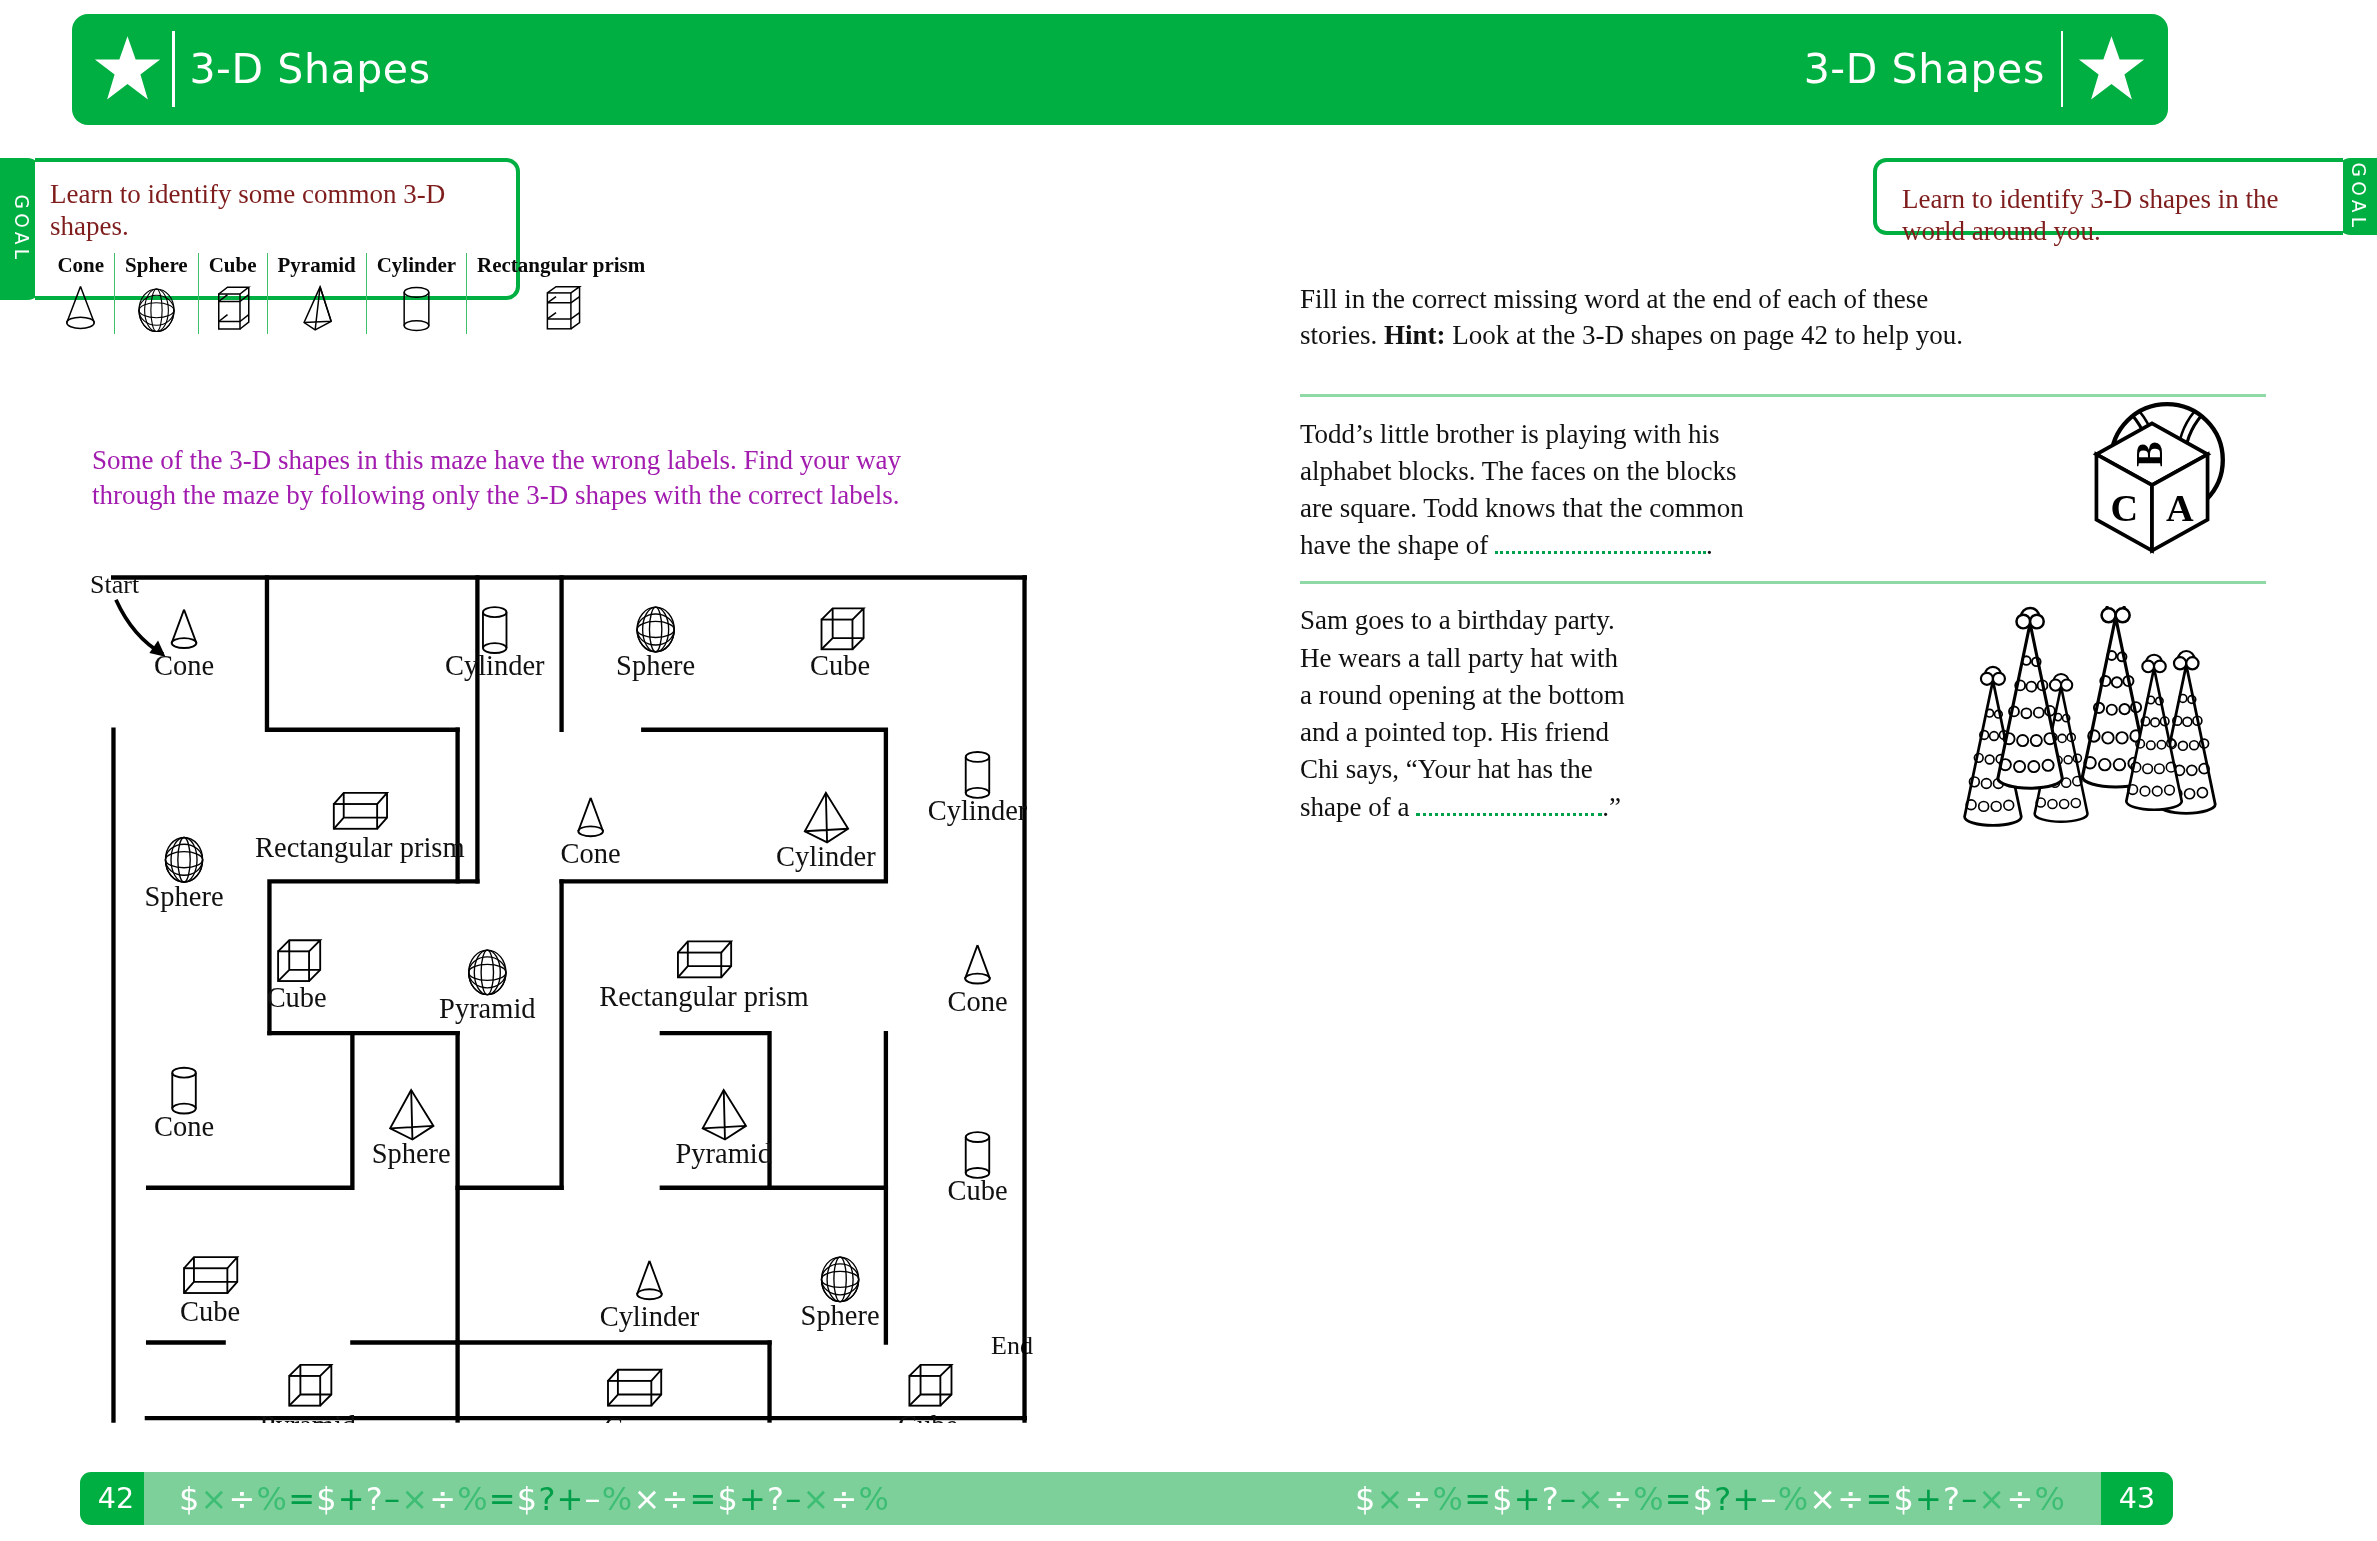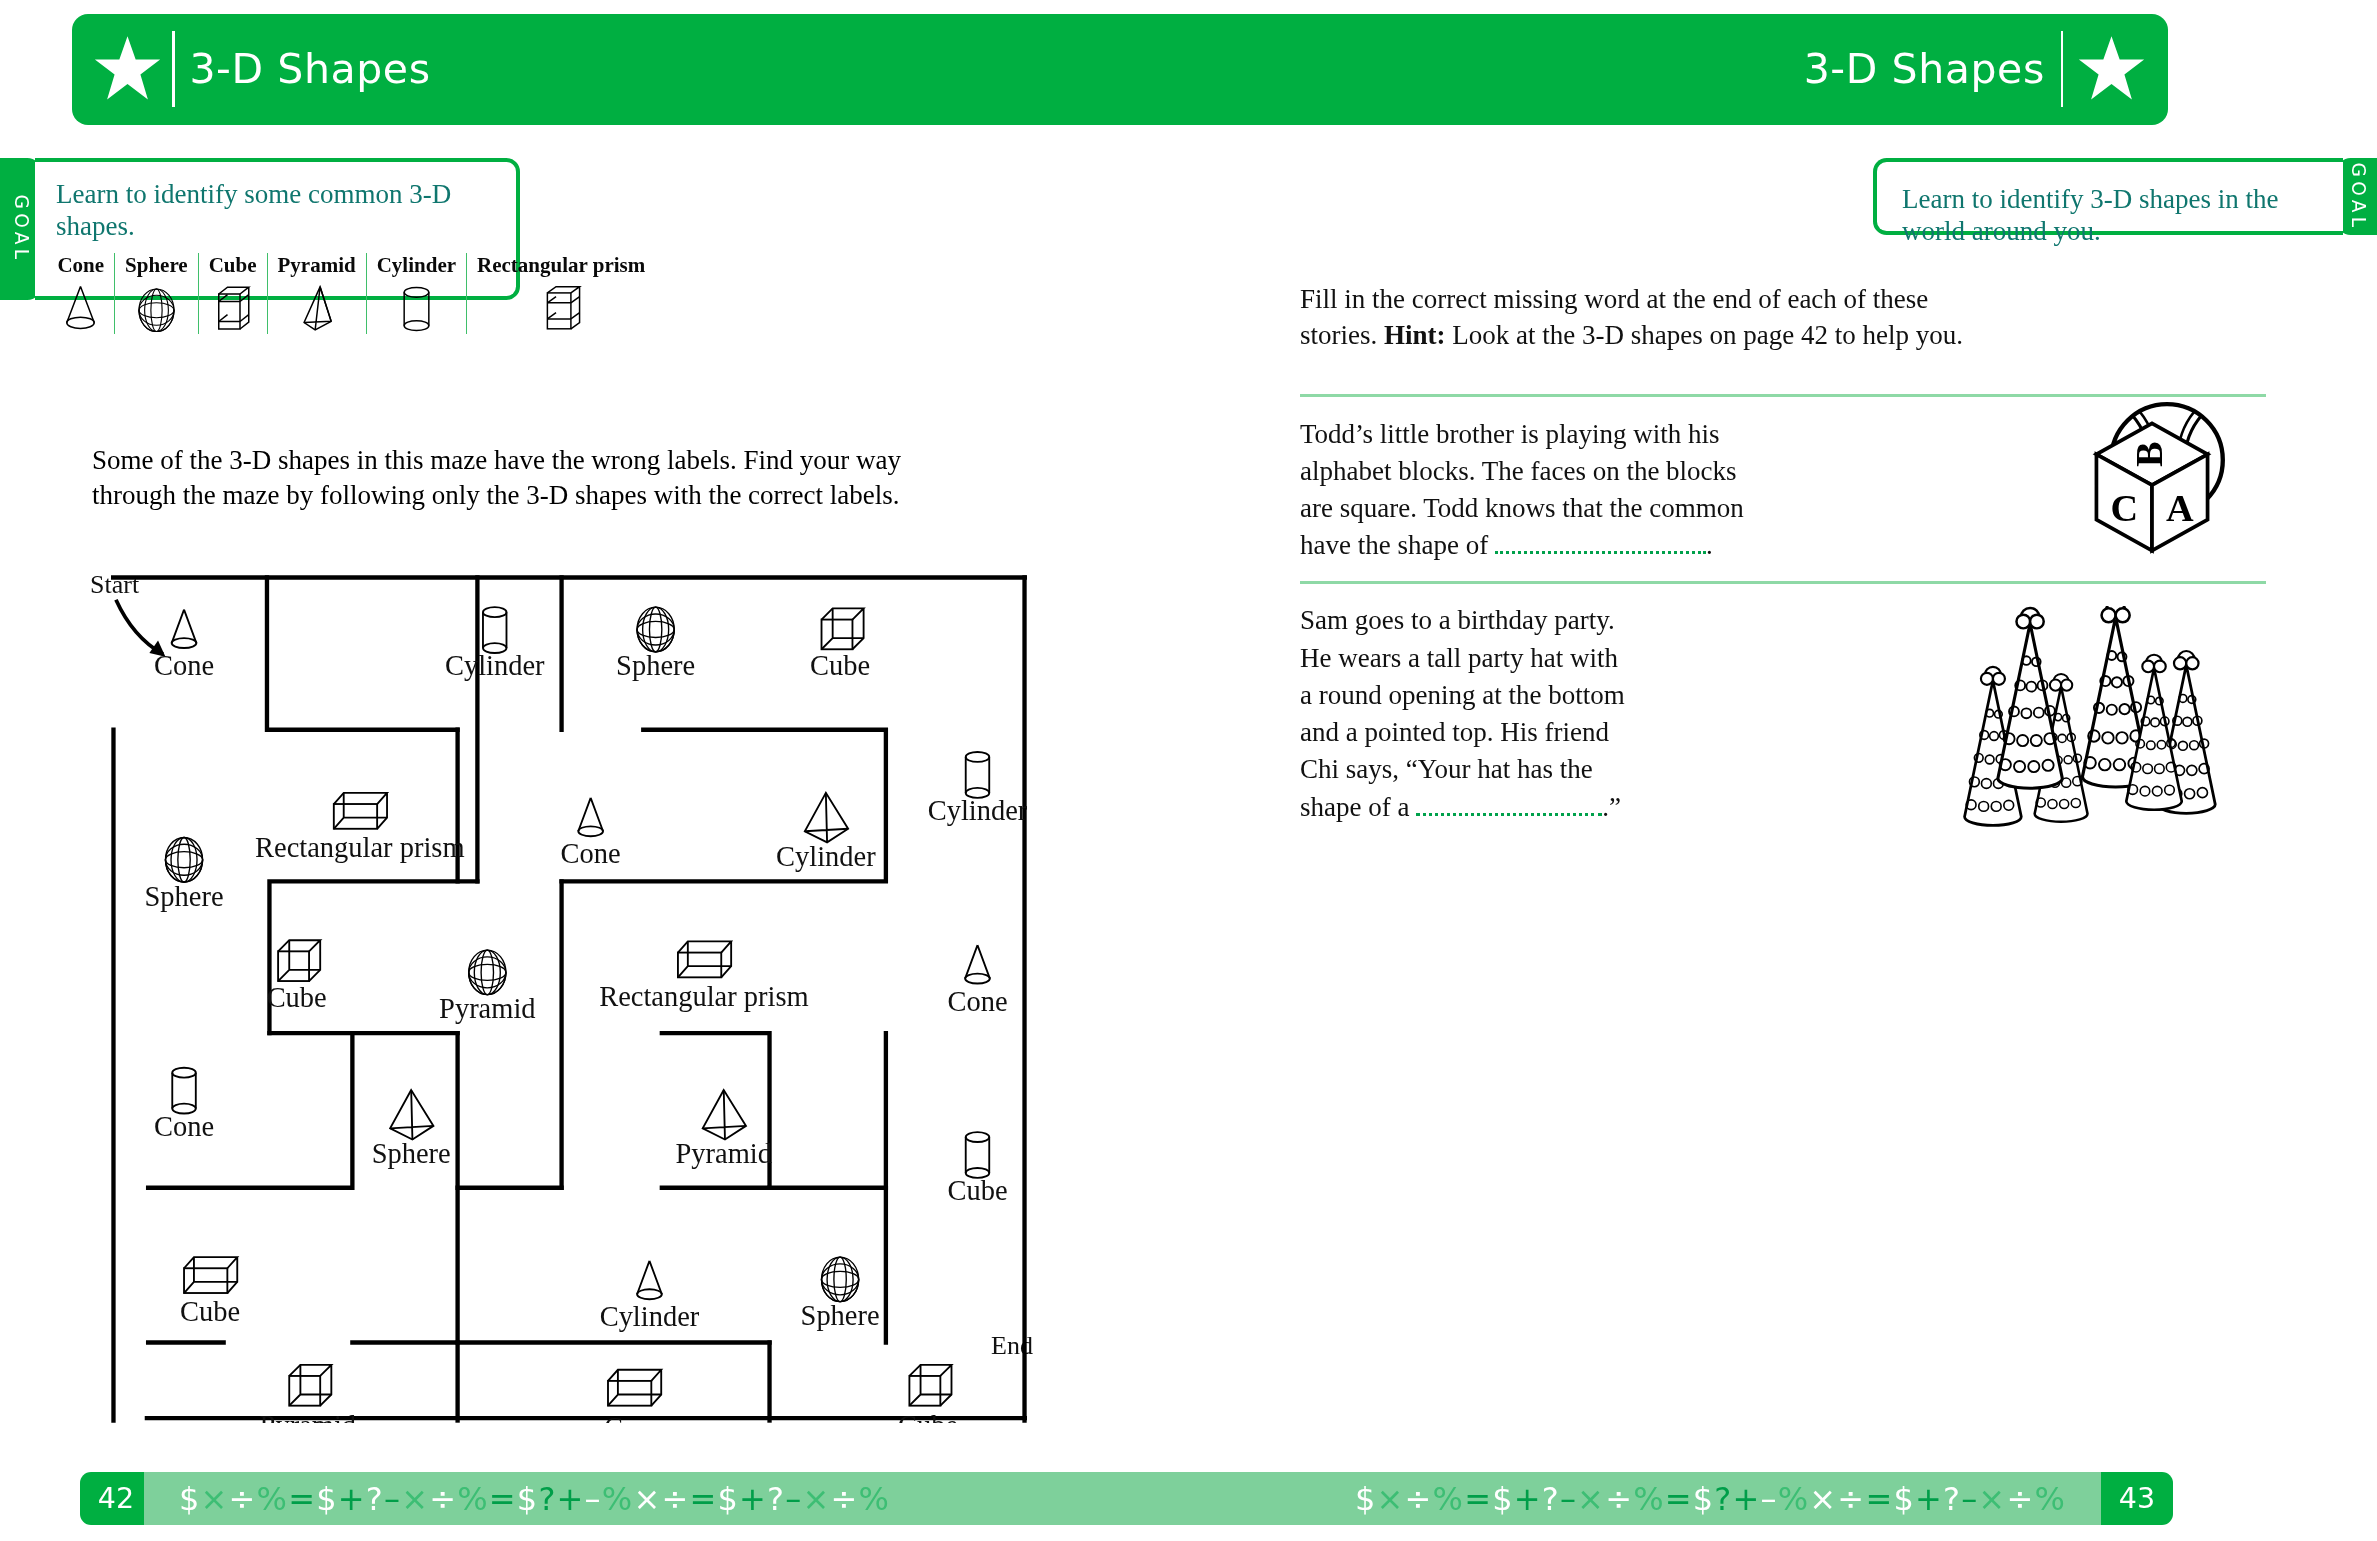--- a/index.html
+++ b/index.html
@@ -55,42 +55,42 @@
     font-size:18.6px; color:#ffffff; letter-spacing:4.3px; white-space:nowrap;
   }
   .goalbox {
     position:absolute; top:0; height:100%;
     background:#ffffff; border:4.3px solid #00AF41;
     z-index:2;
   }
   .goalwrap.left  .goalbox { left:35px;  right:0;  border-radius:0 13.6px 13.6px 0; border-left:none; }
   .goalwrap.right .goalbox { left:0; right:35px;  border-radius:13.6px 0 0 13.6px; border-right:none; }
   .goal-text {
-    font-size:27px; color:#0f766e; padding:16px 0 0 21px; line-height:1.2;
+    font-size:27px; color:#7f1d1d; padding:16px 0 0 15px; line-height:1.2;
   }
   .goalwrap.right .goal-text { padding-top:21px; padding-left:25px; }
 
   
   .legend { display:flex; margin-top:10px; padding-left:12.4px; }
   .legend-cell {
     flex:0 0 auto; padding:0 10px; text-align:center;
     border-left:1.9px solid #3FBF6A;
   }
   .legend-cell:first-child { border-left:none; }
   .legend-name {
     font-size:21px; font-weight:700; color:#0a0a0a;
     white-space:nowrap; margin-bottom:5px;
   }
   .legend-fig { height:51px; display:flex; align-items:flex-end; justify-content:center; }
   .legend-fig svg { display:block; }
 
   
   .intro {
     position:absolute; left:92px; top:443px; width:879px;
-    font-size:27px; line-height:1.28; color:#000000;
+    font-size:27px; line-height:1.28; color:#a21caf;
   }
   .start-label {
     position:absolute; left:90px; top:570px;
     font-size:26px; color:#111;
   }
   .end-label {
     position:absolute; left:991px; top:1331px;
     font-size:26px; color:#111;
   }
   .maze { position:absolute; left:111px; top:575px; width:916px; height:848px; }

